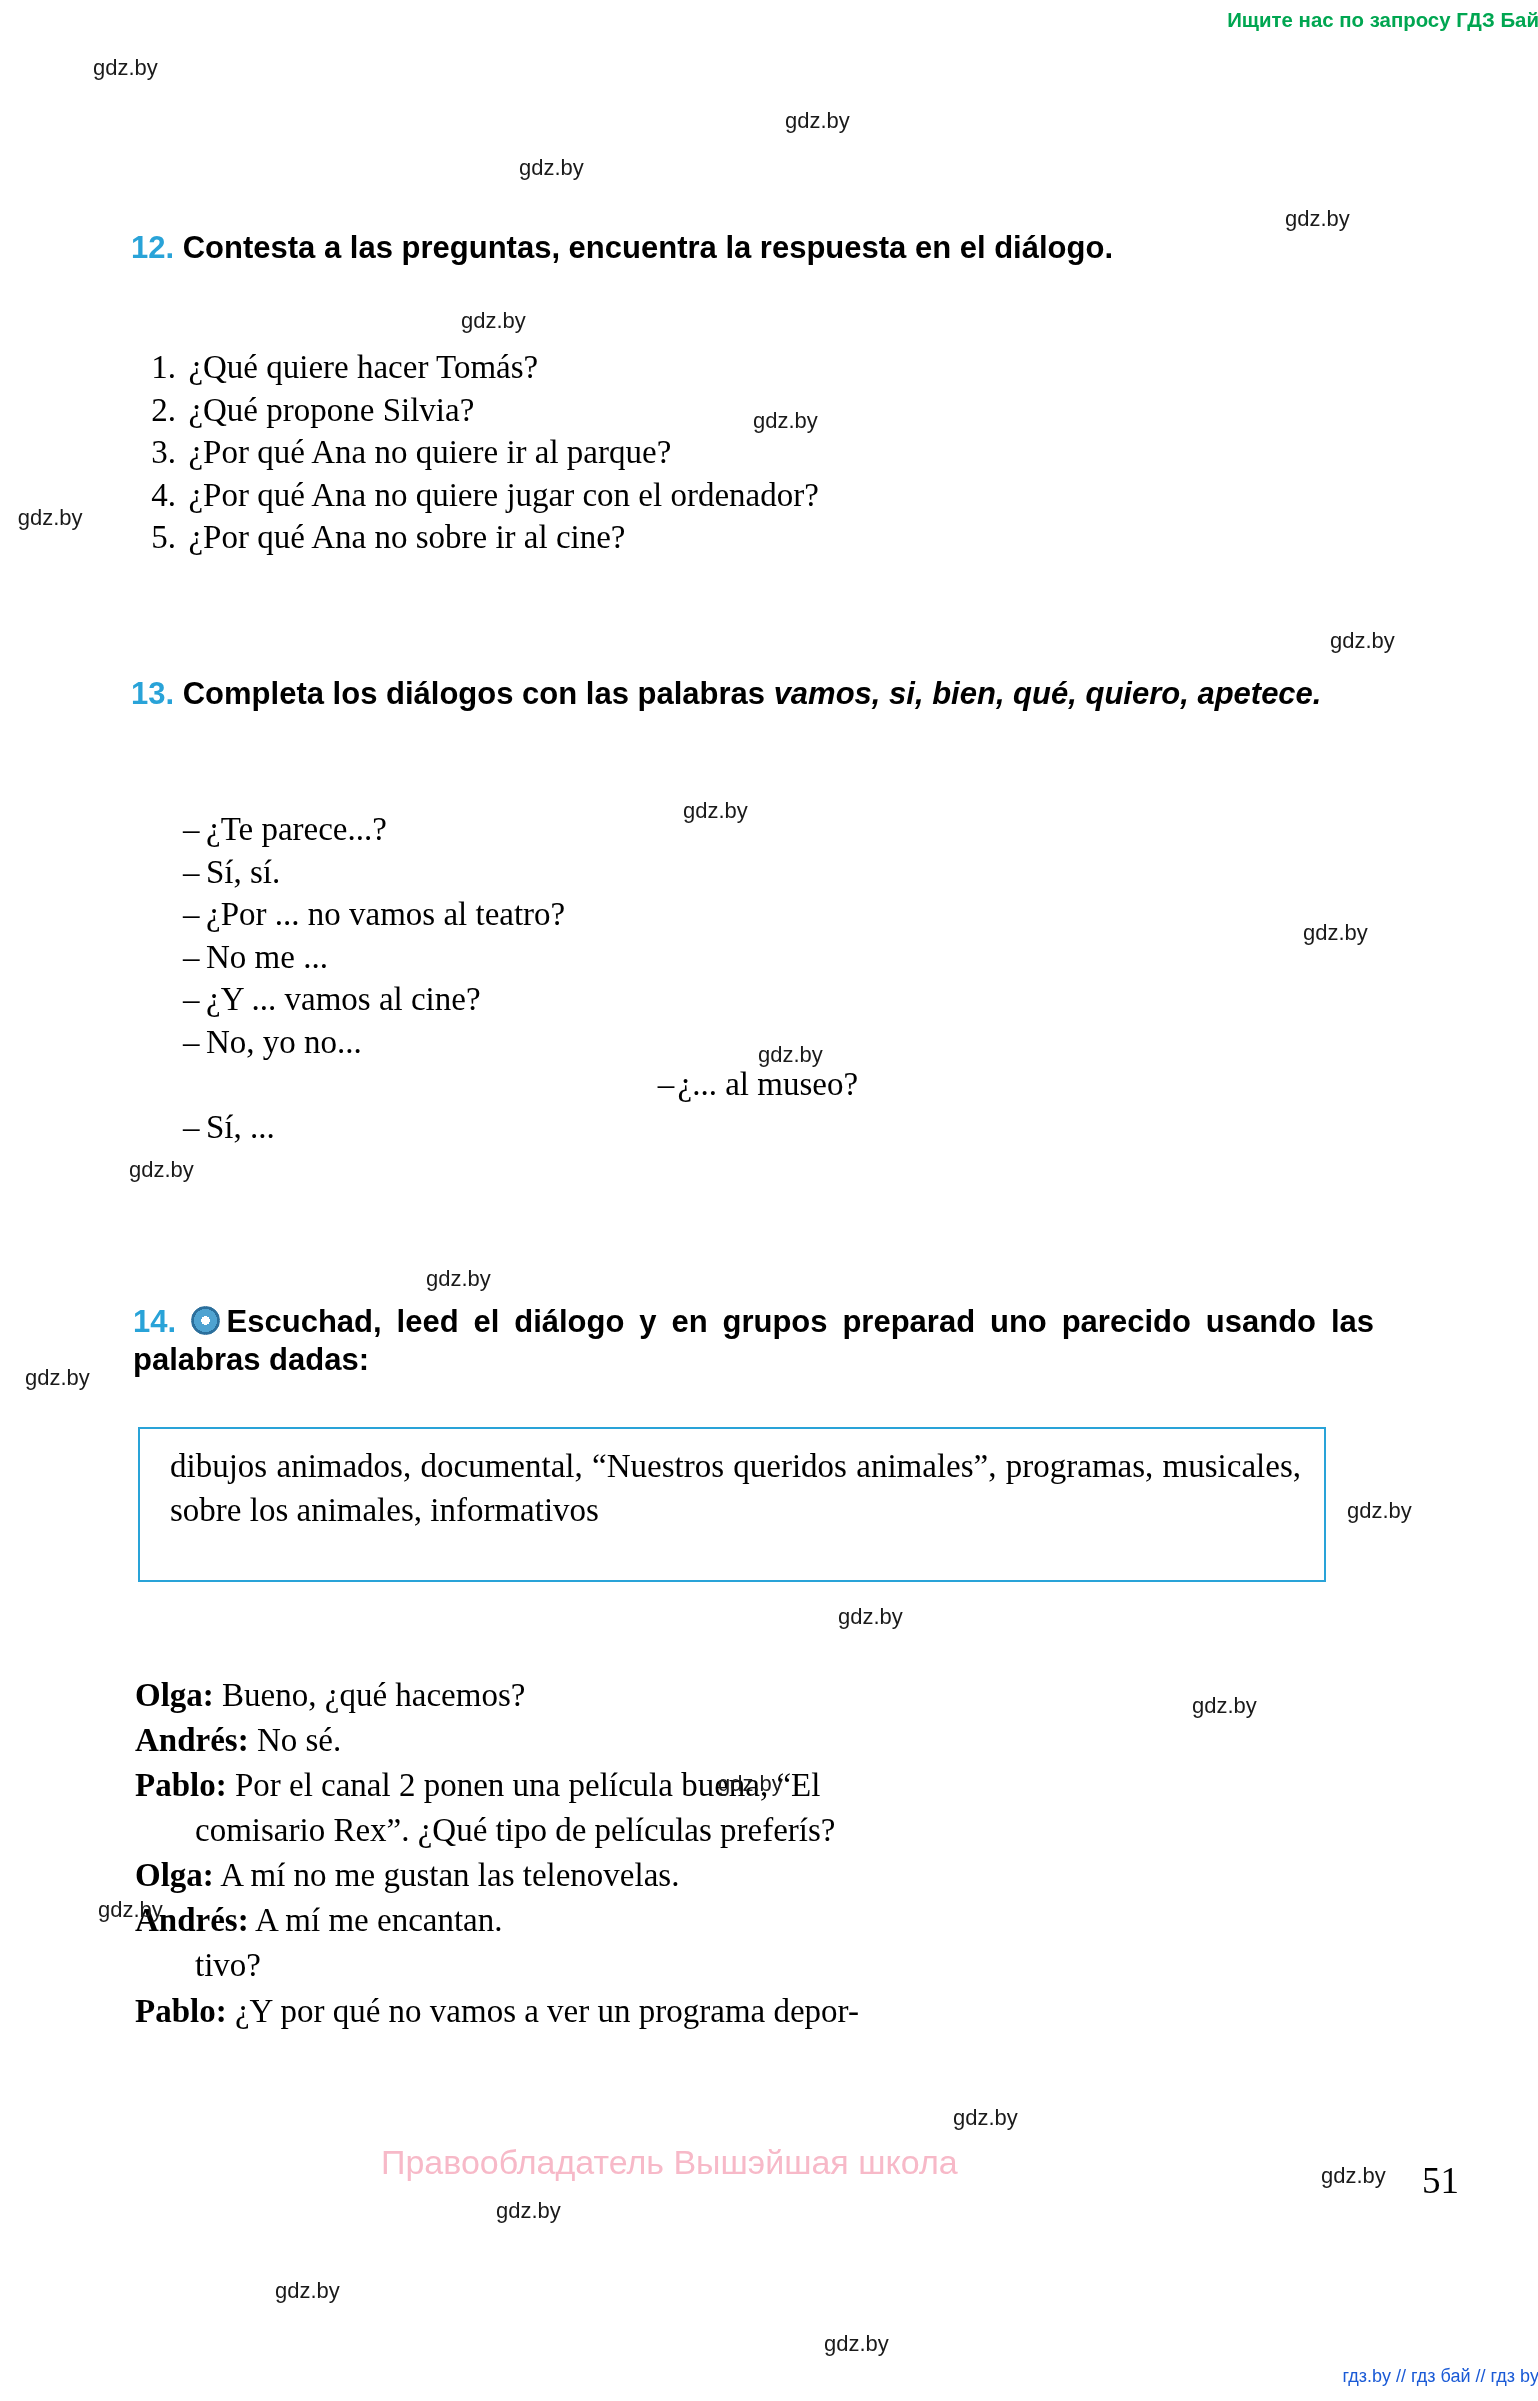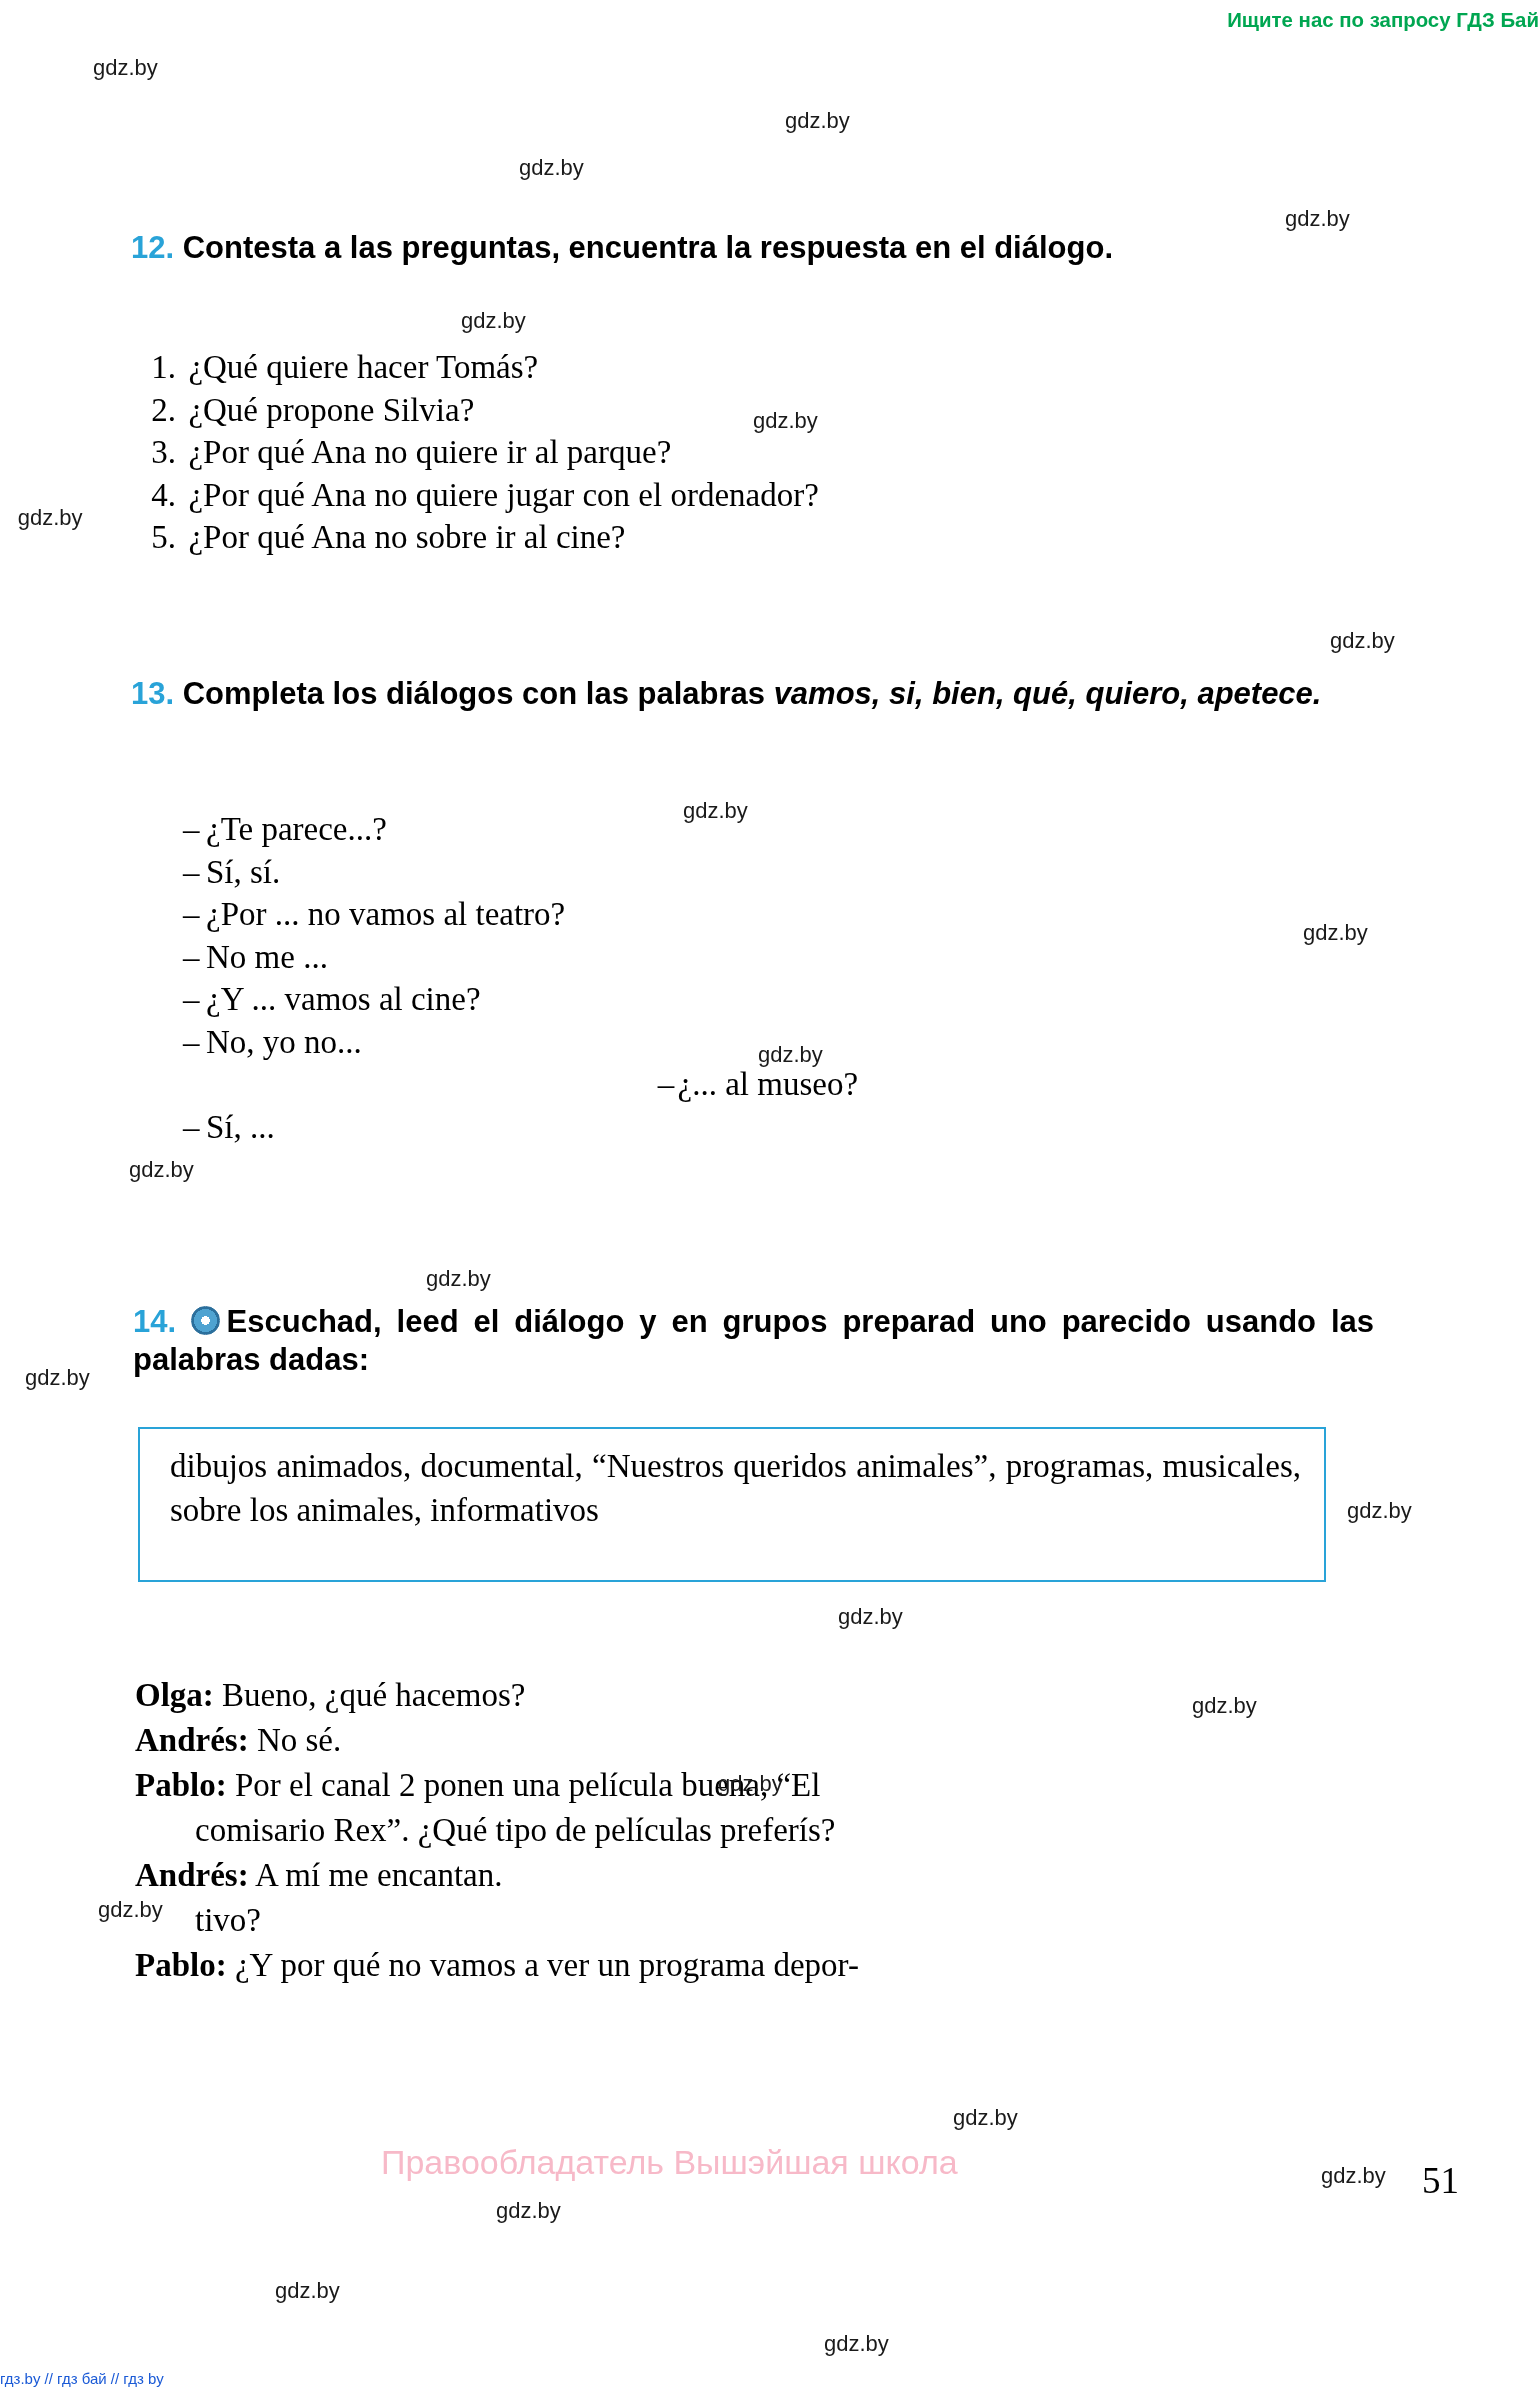--- a/index.html
+++ b/index.html
@@ -34,24 +34,24 @@
     color: #00a651;
     font-family: "Liberation Sans", sans-serif;
     font-weight: bold;
     font-size: 20.4px;
   }
   .wm-bottom {
     position: absolute;
     bottom: 14px;
     left: 0;
     width: 100%;
-    text-align: left;
+    text-align: right;
     color: #1a5ad6;
     font-family: "Liberation Sans", sans-serif;
-    font-size: 15px;
+    font-size: 18px;
   }
   .wm-rights {
     position: absolute;
     left: 381px;
     top: 2143px;
     color: #f7b9c8;
     font-family: "Liberation Sans", sans-serif;
     font-size: 34px;
     white-space: nowrap;
   }
@@ -204,20 +204,21 @@
 
   <div class="wordbox" style="left:138px; top:1427px; width:1188px; height:155px;">
     <span>dibujos animados, documental, “Nuestros queridos animales”, programas, musicales, sobre los animales, informativos</span>
   </div>
 
   <div class="dialogue" style="left:135px; top:1675px; width:1241px;">
     <div class="ln"><span class="spk">Olga:</span><span> Bueno, ¿qué hacemos?</span></div>
     <div class="ln"><span class="spk">Andrés:</span><span> No sé.</span></div>
     <div class="ln"><span class="spk">Pablo:</span><span> Por el canal 2 ponen una película buena, “El</span></div>
     <div class="ln"><span class="indent"></span><span>comisario Rex”. ¿Qué tipo de películas preferís?</span></div>
+    <div class="ln"><span class="spk">Olga:</span><span> A mí no me gustan las telenovelas.</span></div>
     <div class="ln"><span class="spk">Andrés:</span><span> A mí me encantan.</span></div>
     <div class="ln"><span class="indent"></span><span>tivo?</span></div>
     <div class="ln"><span class="spk">Pablo:</span><span> ¿Y por qué no vamos a ver un programa depor-</span></div>
   </div>
 
   <div class="wm-rights">Правообладатель Вышэйшая школа</div>
 
   <div class="pagenum">51</div>
 
   <div class="wm-bottom">гдз.by  //  гдз бай  //  гдз by</div>

